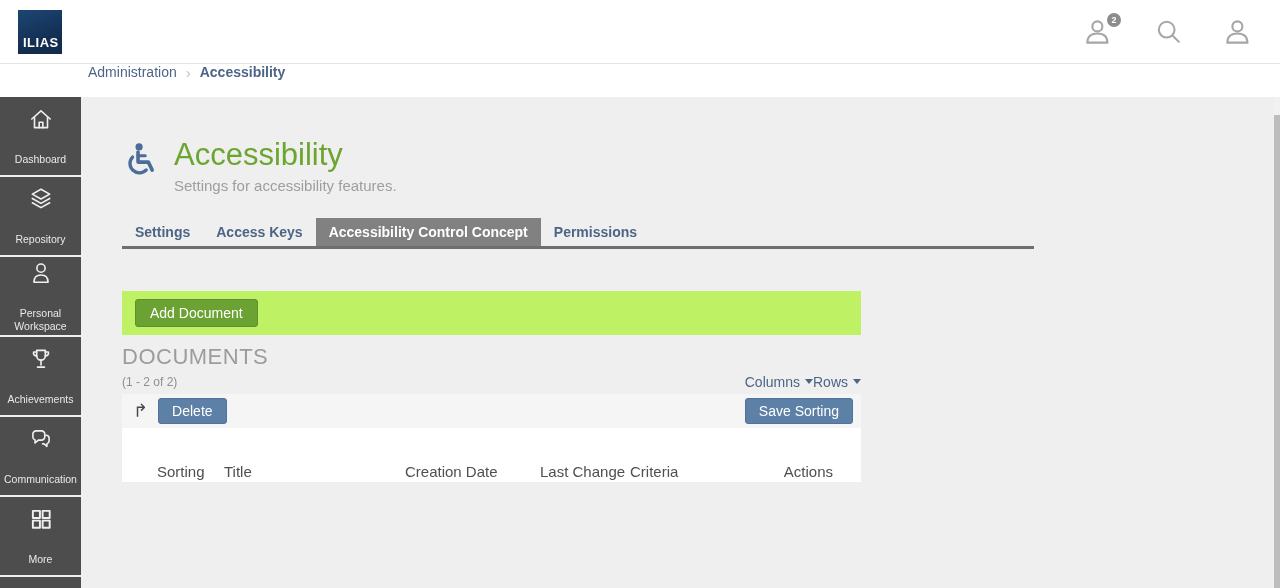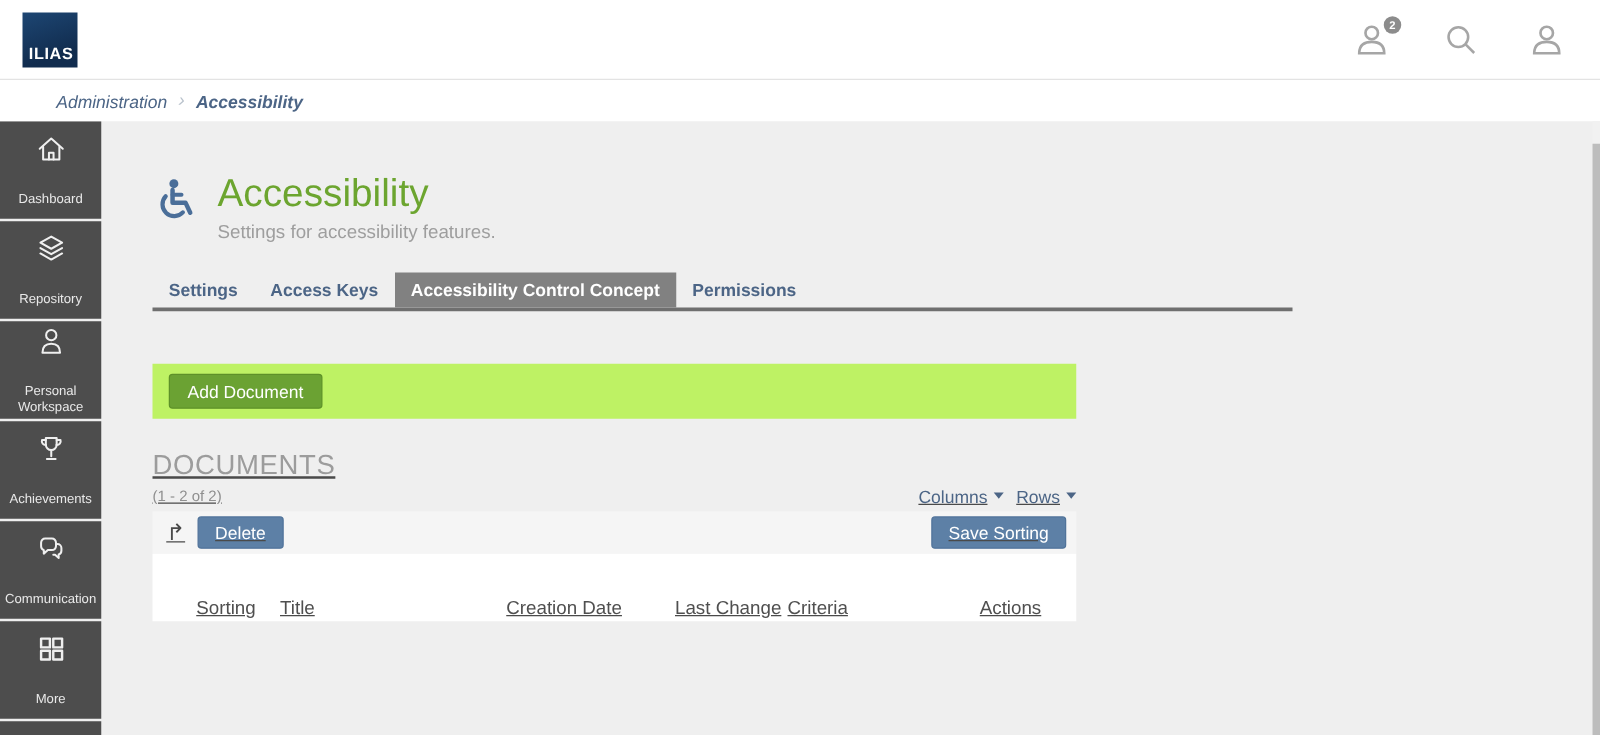--- a/index.html
+++ b/index.html
@@ -28,22 +28,22 @@
   .top-icons { display:flex; align-items:center; gap:38px; margin-right:26px; }
   .tico { position:relative; width:32px; height:32px; cursor:pointer; display:flex; align-items:center; justify-content:center; }
   .tico svg { stroke:#a6a6a6; fill:none; stroke-width:1.7; }
   .badge {
     position:absolute; top:-3px; right:-7px; width:14px; height:14px;
     background:#8c8c8c; border-radius:50%; color:#fff; font-size:9px; font-weight:bold;
     display:flex; align-items:center; justify-content:center;
   }
   
   .crumbs {
-    height:33px; background:#fff; display:flex; align-items:center;
-    padding-left:45px; font-size:14px; position:relative; z-index:2;font-style:italic;
+    height:33px; background:#fff; display:flex; align-items:flex-start;
+    padding-left:88px; font-size:14px; position:relative; z-index:2;
   }
   .crumb { color:var(--link_blue,#4c6586); cursor:pointer; }
   .crumb.current { font-weight:bold; }
   .crumb-sep { color:#b9c2cc; margin:0 9px; font-size:15px; }
   
   .main { display:flex; height:491px; position:relative; }
   .sidebar { width:81px; background:var(--page_bg,#efefef); display:flex; flex-direction:column; gap:2px; flex-shrink:0; }
   .side-item {
     height:78px; background:var(--sidebar_dark,#4d4d4d);
     display:flex; flex-direction:column; align-items:center; justify-content:center;
@@ -65,24 +65,24 @@
     padding:6px 13px; cursor:pointer; white-space:nowrap;font-weight:bold;
   }
   .tab.active { background:var(--active_tab,#818181); color:#fff; }
   
   .panel-add { width:739px; background:#bef264; margin-top:42px; padding:8px 13px; }
   .btn-green {
     background:var(--button_green,#6ba233); border:1px solid #5e9129; color:#fff;
     font-size:14px; padding:5px 14px; border-radius:3px; cursor:pointer;
     font-family:inherit;
   }
-  .docs { width:739px; margin-top:24px;text-decoration:underline; }
+  .docs { width:739px; margin-top:9px; }
   .docs-title { font-size:22px; font-weight:400; color:#9c9c9c; letter-spacing:.5px; }
   .docs-meta { display:flex; justify-content:space-between; align-items:center; margin-top:4px; font-size:12px; color:#8f8f8f; }
-  .view-controls { display:flex; gap:10px; font-size:14px; }
+  .view-controls { display:flex; font-size:14px; }
   .vc { color:var(--link_blue,#4c6586); cursor:pointer; display:flex; align-items:center; }
   .caret {
     width:0; height:0; border-left:4px solid transparent; border-right:4px solid transparent;
     border-top:5px solid var(--link_blue,#4c6586); display:inline-block; margin-left:5px;
   }
   .tbl-toolbar {
     margin-top:4px; background:#f5f5f5; height:34px;
     display:flex; align-items:center; padding:0 8px;
   }
   .move-arrow { font-size:18px; color:#4a4a4a; margin:0 10px 0 3px; line-height:1; }

